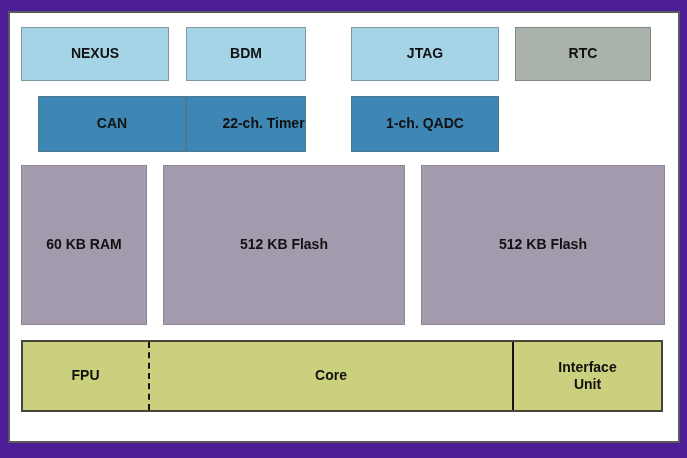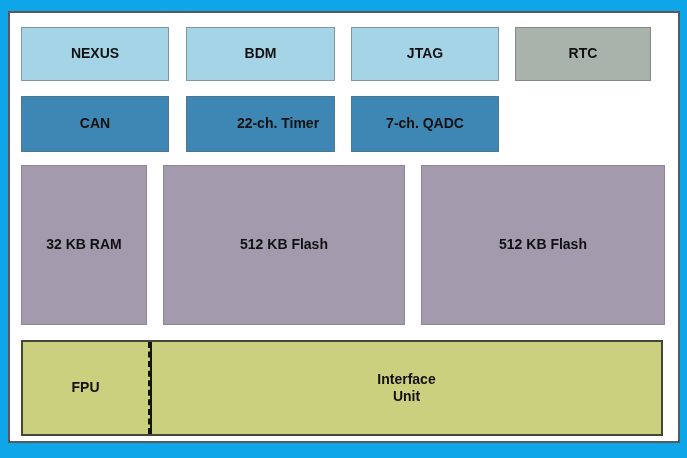--- a/index.html
+++ b/index.html
@@ -1,20 +1,20 @@
 <!DOCTYPE html>
 <html><head>
 <meta charset="utf-8">
 <style>
   html, body { margin: 0; padding: 0; background: #ffffff; }
   .page {
     position: relative;
     width: 687px;
     height: 458px;
-    background: #0ea5e9;
+    background: #4c1d95;
     font-family: "Liberation Sans", sans-serif;
     overflow: hidden;
   }
   .frame {
     position: absolute;
     left: 8px; top: 11px;
     width: 668px; height: 428px;
     border: 2px solid #595959;
     box-sizing: content-box;
     background: #ffffff;
@@ -30,36 +30,36 @@
     font-size: 14px;
     line-height: 1.25;
     color: #111111;
     white-space: pre-line;
   }
   
   .r1 { top: 14px;  height: 54px; }
   .r2 { top: 83px;  height: 56px; }
   .r3 { top: 152px; height: 160px; }
   .c1 { left: 11px;  width: 148px; }
-  .c2 { left: 176px; width: 149px; }
+  .c2 { left: 176px; width: 120px; }
   .c3 { left: 341px; width: 148px; }
   .c4 { left: 505px; width: 136px; }
   .m1 { left: 11px;  width: 126px; }
   .m2 { left: 153px; width: 242px; }
   .m3 { left: 411px; width: 244px; }
 
   .light  { border: 1px solid #7f99a3; }
   .steel  { border: 1px solid #54788b; }
   .sage   { border: 1px solid #7f8a82; }
   .mauve  { border: 1px solid #8d8596; }
 
   .corebar {
     position: absolute;
     left: 11px; top: 327px;
-    width: 642px; height: 96px;
+    width: 642px; height: 72px;
     box-sizing: border-box;
     border: 2px solid #45453a;
     display: flex;
   }
   .corecell {
     display: flex;
     align-items: center;
     justify-content: center;
     text-align: center;
     font-weight: bold;
@@ -79,30 +79,31 @@
 <body>
 
 <div class="page">
   <div class="frame">
 
     <div class="box r1 c1 light" style="background-color: rgb(165, 212, 231);">NEXUS</div>
     <div class="box r1 c2 light" style="background-color: rgb(165, 212, 231);">BDM</div>
     <div class="box r1 c3 light" style="background-color: rgb(165, 212, 231);">JTAG</div>
     <div class="box r1 c4 sage" style="background-color: rgb(169, 179, 172);">RTC</div>
 
-    <div class="box r2 c1 steel" style="background-color: rgb(62, 135, 181);">CAN</div>
+    <div class="box r2 c1 steel" style="background-color: rgb(62, 135, 181); margin-left: 17px;">CAN</div>
     <div class="box r2 c2 steel" style="background-color: rgb(62, 135, 181); padding-left: 35px;">22-ch. Timer</div>
-    <div class="box r2 c3 steel" style="background-color: rgb(62, 135, 181);">7-ch. QADC</div>
+    <div class="box r2 c3 steel" style="background-color: rgb(62, 135, 181);">1-ch. QADC</div>
 
-    <div class="box r3 m1 mauve" style="background-color: rgb(163, 154, 173);">32 KB RAM</div>
+    <div class="box r3 m1 mauve" style="background-color: rgb(163, 154, 173);">60 KB RAM</div>
     <div class="box r3 m2 mauve" style="background-color: rgb(163, 154, 173);">512 KB Flash</div>
     <div class="box r3 m3 mauve" style="background-color: rgb(163, 154, 173);">512 KB Flash</div>
 
     <div class="corebar" style="background-color: rgb(203, 208, 126);">
       <div class="corecell cell-fpu">FPU</div>
       <div class="div-dashed"></div>
+      <div class="corecell cell-core">Core</div>
       <div class="div-solid"></div>
       <div class="corecell cell-iface">Interface
 Unit</div>
     </div>
 
   </div>
 </div>
 
 </body></html>

